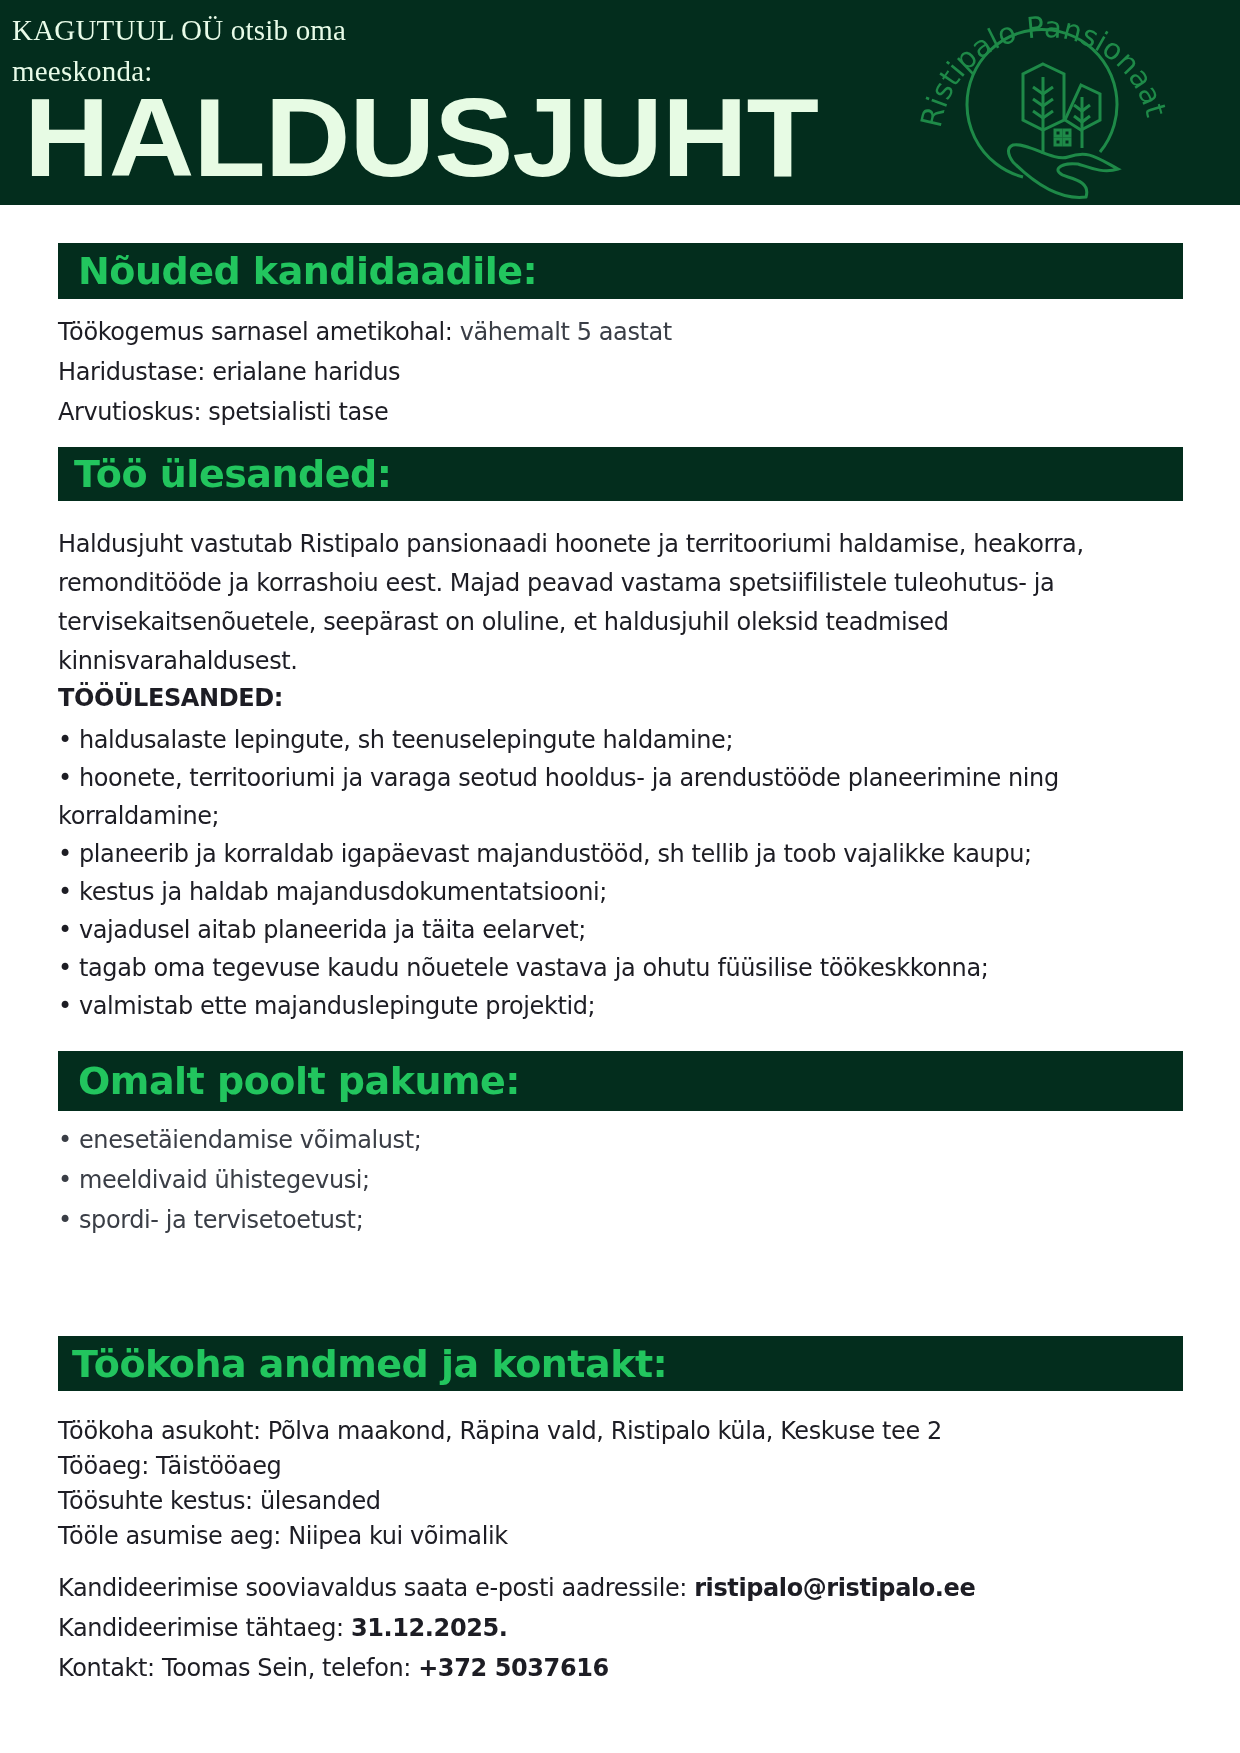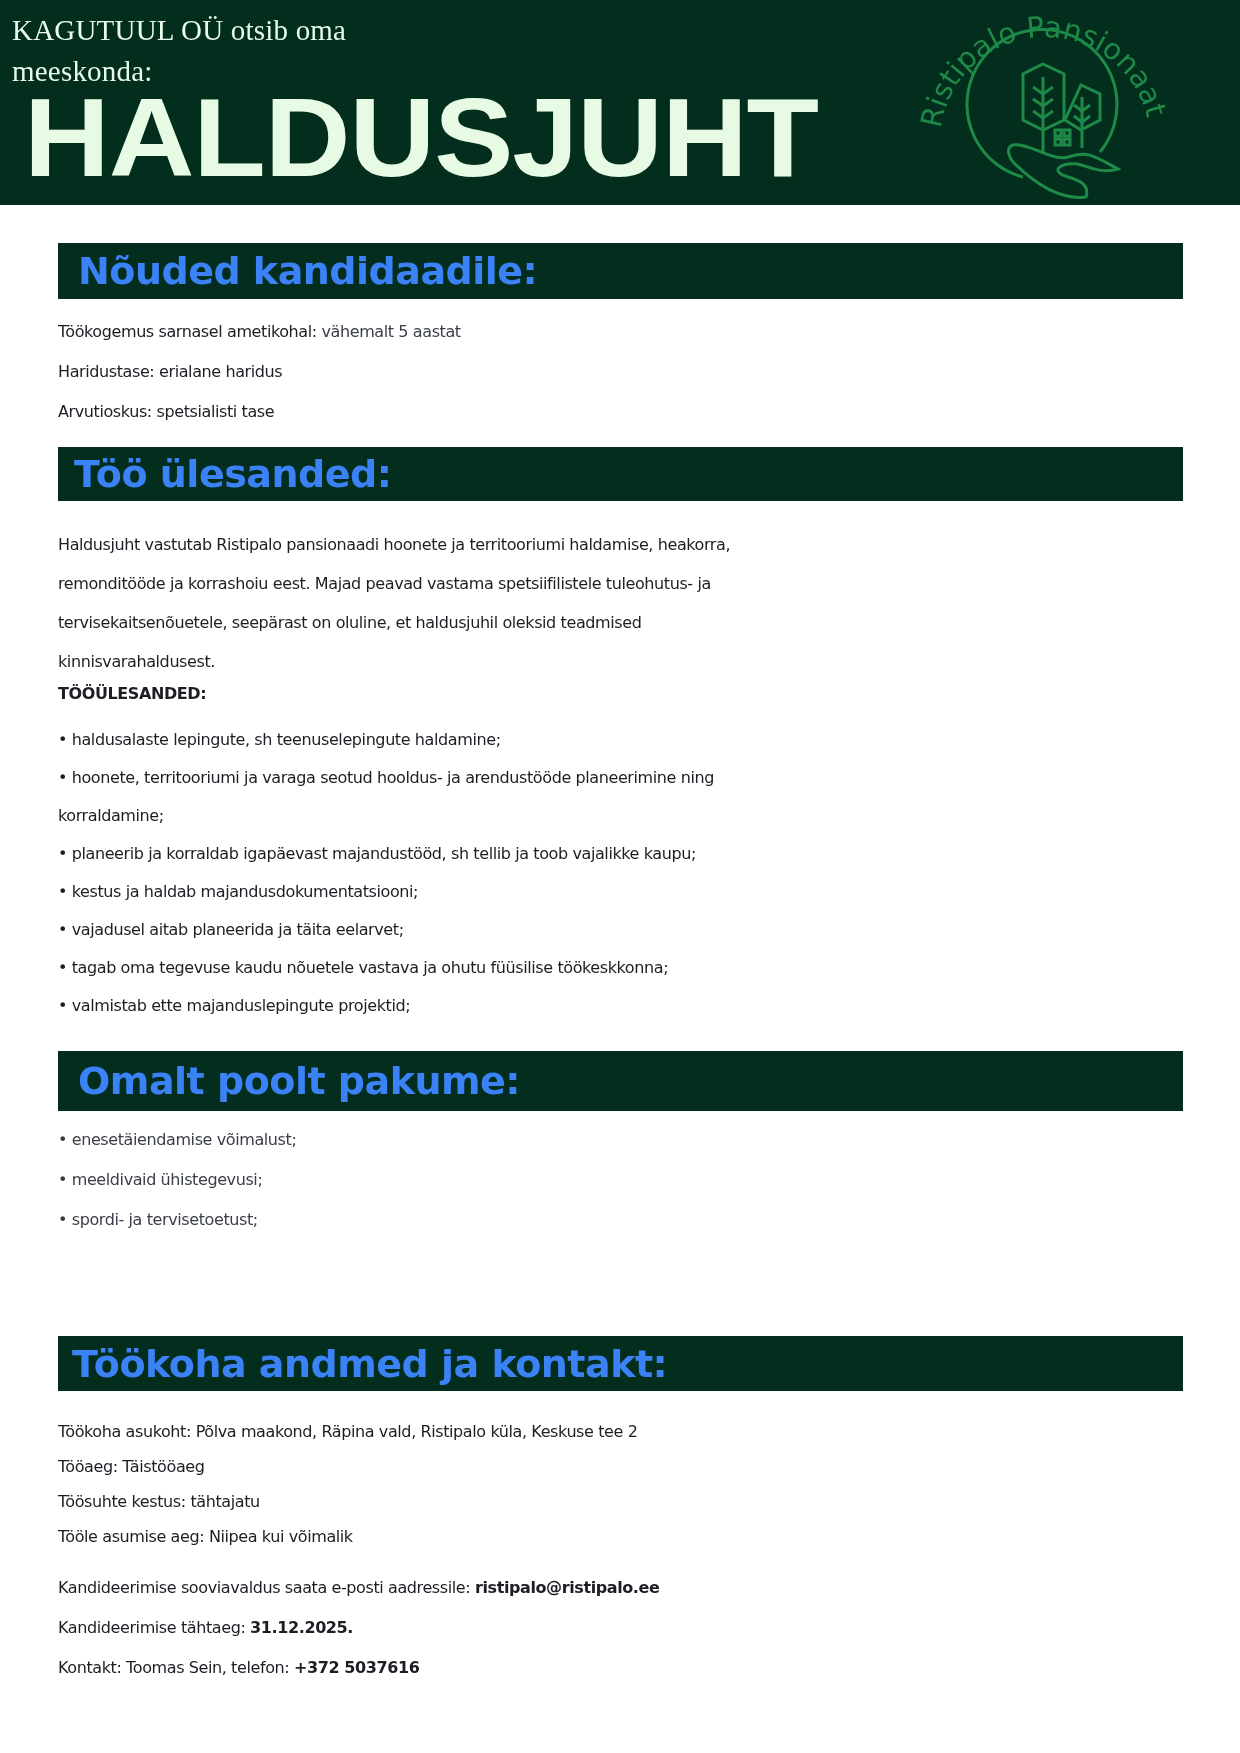--- a/index.html
+++ b/index.html
@@ -4,24 +4,24 @@
 <style>
   html, body { margin: 0; padding: 0; }
   body { width: 1240px; height: 1753px; background: #ffffff; position: relative; overflow: hidden;
          font-family: "Liberation Sans", sans-serif; color: #1d1d24; }
   .header { position: absolute; left: 0; top: 0; width: 1240px; height: 205px; background: #032d1d; }
   .tagline { position: absolute; left: 12px; top: 10px; width: 420px; color: #e8fbe8; font-size: 29px; line-height: 41px;
              font-family: Liberation Serif, serif; letter-spacing: 0.2px; }
   .job-title { position: absolute; left: 24px; top: 88px; color: #e7fbe4; font-size: 112px; line-height: 100px; font-weight: bold;
                font-family: "Liberation Sans", sans-serif; letter-spacing: -1px; transform: scaleX(1.06); transform-origin: left top; }
   .logo { position: absolute; left: 918px; top: 2px; width: 250px; height: 200px; }
-  .bar { position: absolute; left: 58px; width: 1125px; background: #032d1d; color: #3b82f6; font-weight: bold;
+  .bar { position: absolute; left: 58px; width: 1125px; background: #032d1d; color: #22c55e; font-weight: bold;
          font-size: 38px; line-height: 1; display: flex; align-items: center; box-sizing: border-box; padding-left: 20px;
          font-family: "DejaVu Sans", sans-serif; letter-spacing: -0.5px; }
-  .txt { position: absolute; left: 58px; font-size: 16px; color: #1d1d24; font-family: "DejaVu Sans", sans-serif; letter-spacing: -0.4px; }
+  .txt { position: absolute; left: 58px; font-size: 24px; color: #1d1d24; font-family: "DejaVu Sans", sans-serif; letter-spacing: -0.4px; }
   .txt.gray { color: #3a3e46; }
   .lines div { height: 40px; line-height: 40px; white-space: nowrap; }
   .para { width: 1110px; line-height: 39px; }
   .tasks div { line-height: 38px; white-space: nowrap; }
   b { font-weight: bold; }
 </style>
 </head>
 <body>
 
 <div class="header">
@@ -84,20 +84,20 @@
 <div class="txt lines gray" style="top:1120px;">
   <div>• enesetäiendamise võimalust;</div>
   <div>• meeldivaid ühistegevusi;</div>
   <div>• spordi- ja tervisetoetust;</div>
 </div>
 
 <div class="bar" style="top:1336px;height:55px;padding-left:14px;">Töökoha andmed ja kontakt:</div>
 <div class="txt" style="top:1414px;">
   <div style="line-height:35px;white-space:nowrap;">Töökoha asukoht: Põlva maakond, Räpina vald, Ristipalo küla, Keskuse tee 2</div>
   <div style="line-height:35px;white-space:nowrap;">Tööaeg: Täistööaeg</div>
-  <div style="line-height:35px;white-space:nowrap;">Töösuhte kestus: tähtajatu</div>
+  <div style="line-height:35px;white-space:nowrap;">Töösuhte kestus: ülesanded</div>
   <div style="line-height:35px;white-space:nowrap;">Tööle asumise aeg: Niipea kui võimalik</div>
 </div>
 <div class="txt lines" style="top:1568px;">
   <div><span>Kandideerimise sooviavaldus saata e-posti aadressile: </span><b>ristipalo@ristipalo.ee</b></div>
   <div><span>Kandideerimise tähtaeg: </span><b>31.12.2025.</b></div>
   <div><span>Kontakt: Toomas Sein, telefon: </span><b>+372 5037616</b></div>
 </div>
 
 </body></html>

